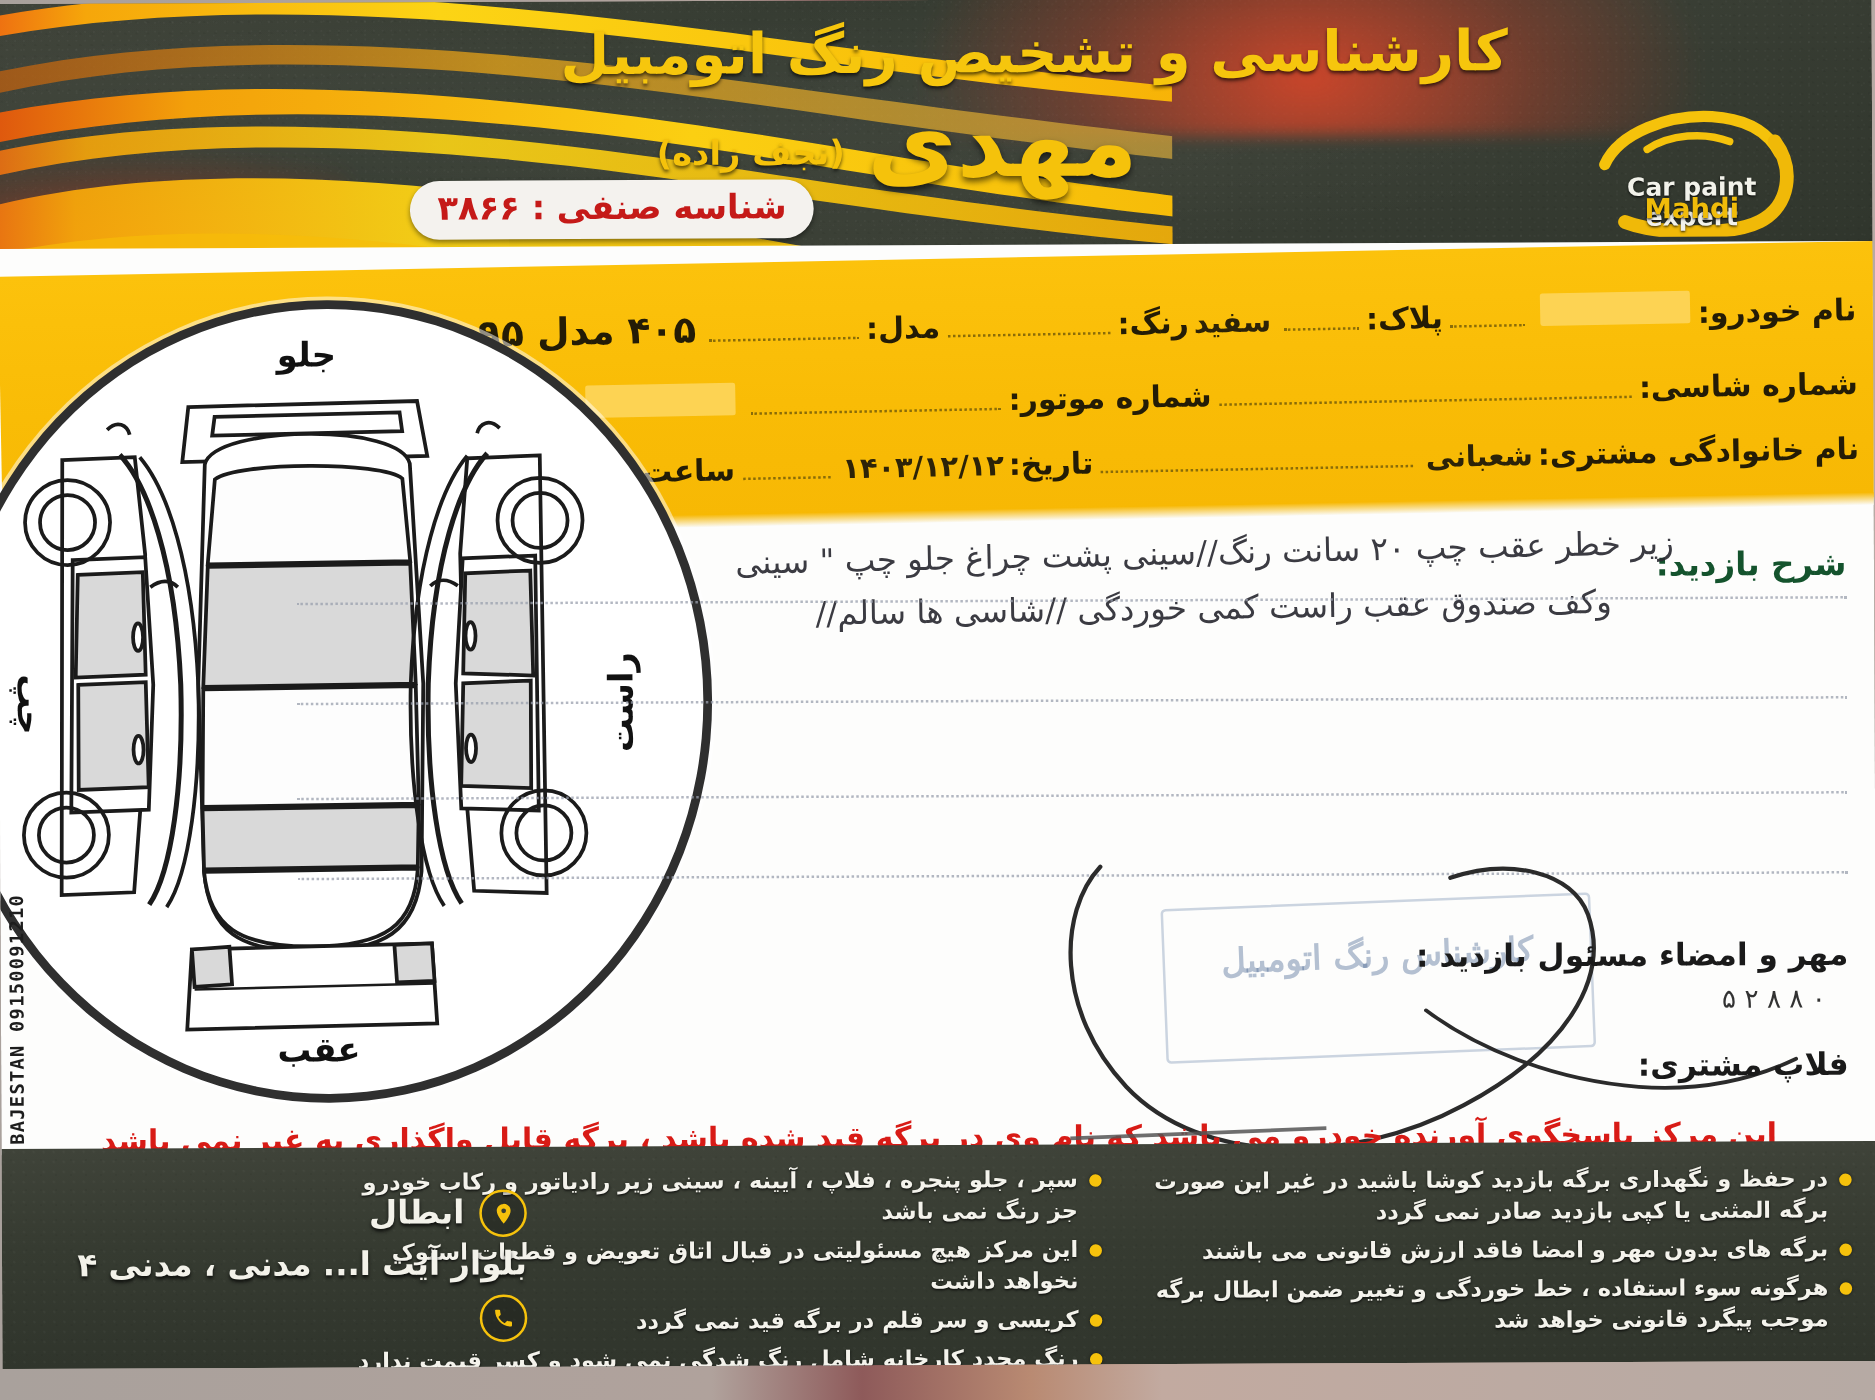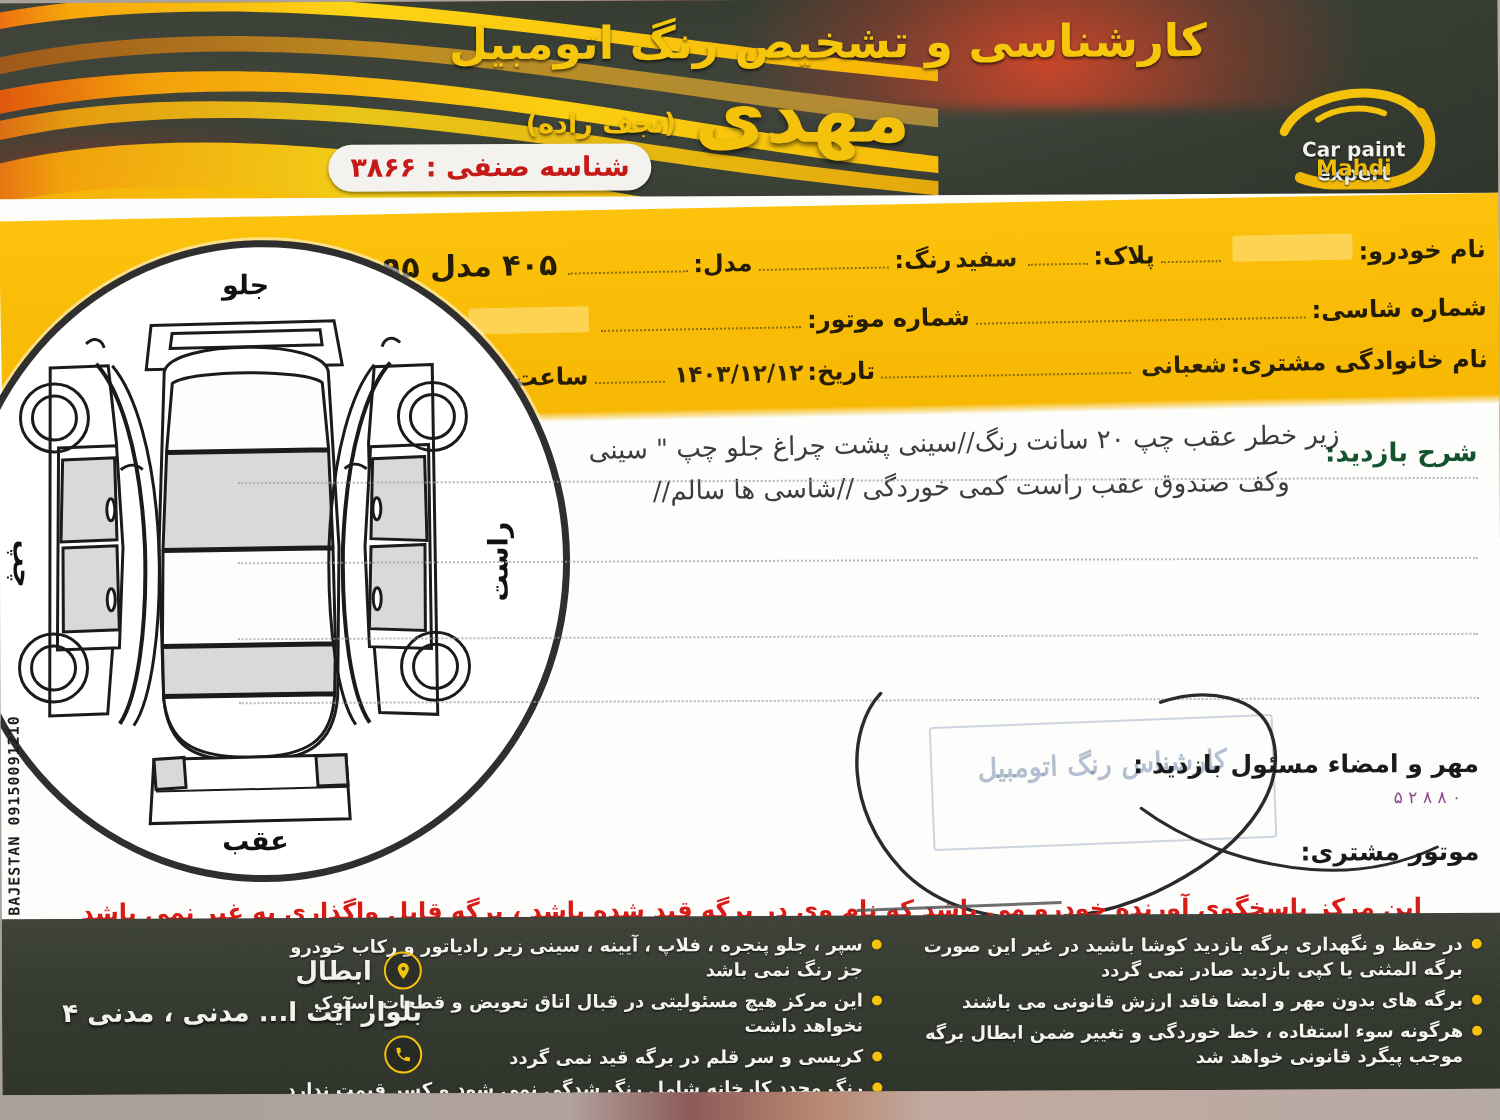--- a/index.html
+++ b/index.html
@@ -198,21 +198,21 @@
   }
 
   .sign-row{
     position:absolute;right:22px;
     font-size:25px;font-weight:bold;color:#1a1a1a;direction:rtl;
   }
   .sign1{top:752px;}
   .sign2{top:840px;}
   .sign-num{
     position:absolute;right:40px;top:790px;
-    font-size:17px;color:#701a75;direction:rtl;letter-spacing:5px;opacity:.8;
+    font-size:21px;color:#000000;direction:rtl;letter-spacing:5px;opacity:.8;
   }
 
   
   .stamp{
     position:absolute;left:930px;top:722px;width:340px;height:120px;
     border:2px solid rgba(90,120,160,.30);
     border-radius:4px;
     transform:rotate(-2deg);
   }
   .stamp-txt{
@@ -448,21 +448,21 @@
       <div class="stamp-txt">کارشناس رنگ اتومبیل</div>
     </div>
 
     <svg style="position:absolute;left:840px;top:690px;width:600px;height:230px;overflow:visible;" viewBox="0 0 600 230">
       <path d="M40,4 C6,40 4,120 60,180 C120,244 240,244 330,196 C410,154 448,96 430,44 C418,10 368,-2 320,14" stroke="#2b2b2b" stroke-width="3.4" fill="none" stroke-linecap="round"></path>
       <path d="M300,120 C340,150 400,176 470,182 C520,186 562,176 596,160" stroke="#2b2b2b" stroke-width="3" fill="none" stroke-linecap="round"></path>
     </svg>
 
     <div class="sign-row sign1">مهر و امضاء مسئول بازدید :</div>
     <div class="sign-num">۰ ۸ ۸ ۲ ۵</div>
-    <div class="sign-row sign2">موتور مشتری:</div>
+    <div class="sign-row sign2">فلاپ مشتری:</div>
 
     <div class="red-warn">این مرکز پاسخگوی آورنده خودرو می باشد که نام وی در برگه قید شده باشد ، برگه قابل واگذاری به غیر نمی باشد</div>
     <div class="strike-over"></div>
 
     <div class="dark-bottom"></div>
 
     <div class="foot foot-col-left">
       <div class="bullet-line">
         <span class="dot"></span>
         <span class="bl-txt">سپر ، جلو پنجره ، فلاپ ، آیینه ، سینی زیر رادیاتور و رکاب خودرو جز رنگ نمی باشد</span>

